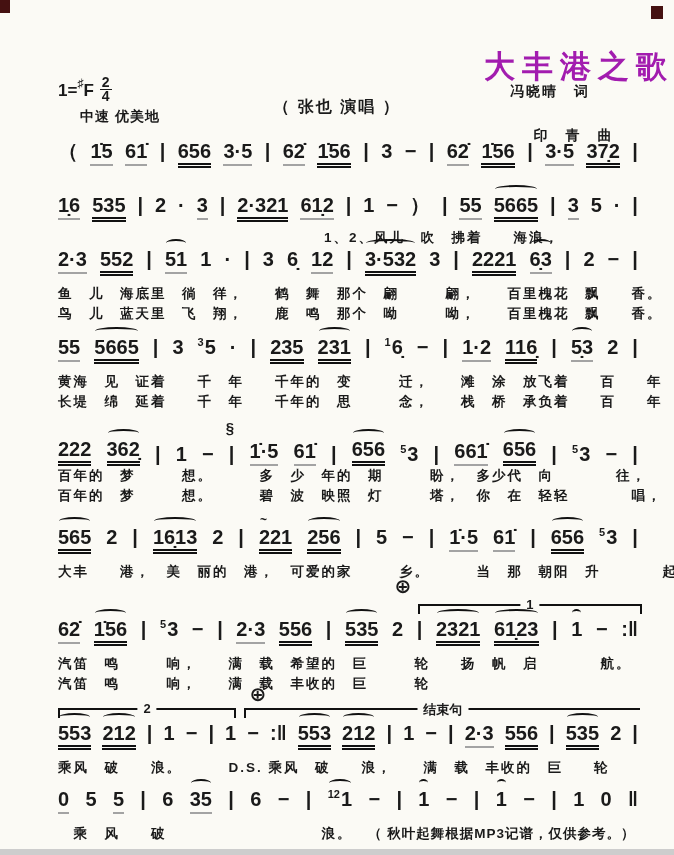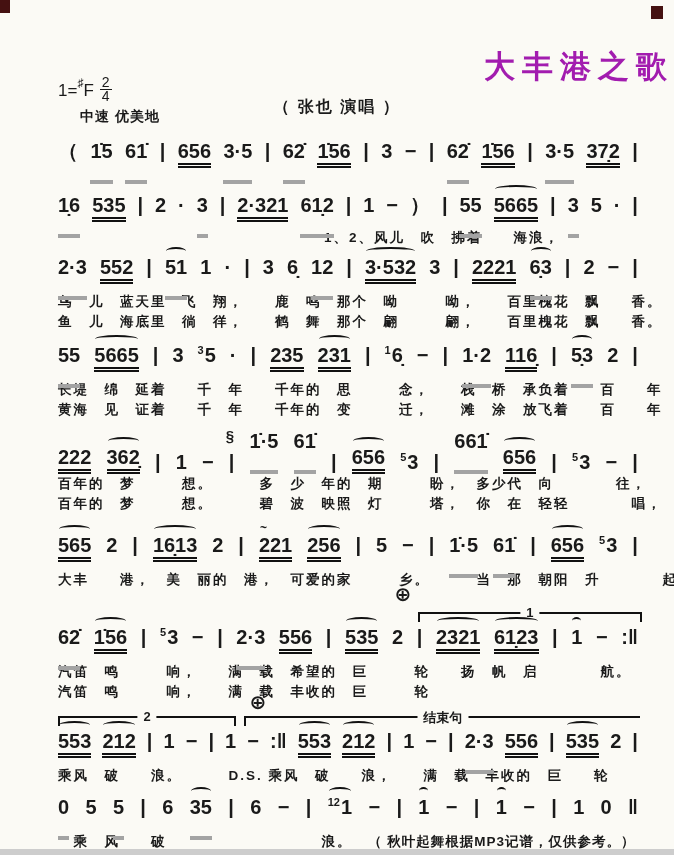--- a/index.html
+++ b/index.html
@@ -11,46 +11,46 @@
   .sq-tr{left:651px;top:6px;width:12px;height:13px;}
   .bottom-strip{position:absolute;left:0;bottom:0;width:100%;height:6px;background:#cdcdcd;}
 
   
   .title{position:absolute;top:46px;left:0;width:100%;text-align:right;
          font-size:31px;font-weight:bold;letter-spacing:7px;color:#a21caf;}
   .subtitle{position:absolute;top:97px;left:0;width:100%;text-align:center;
             font-size:16px;font-weight:bold;letter-spacing:2px;}
   .credits{position:absolute;top:80px;left:510px;font-size:14px;font-weight:bold;
            line-height:22px;letter-spacing:2px;white-space:pre;}
-  .keyblock{position:absolute;top:78px;left:58px;font-size:17px;font-weight:normal;}
+  .keyblock{position:absolute;top:78px;left:58px;font-size:17px;font-weight:bold;}
   .keyblock .acc{font-size:12px;vertical-align:top;position:relative;top:-2px;}
   .frac{display:inline-flex;flex-direction:column;text-align:center;vertical-align:middle;
         font-size:14px;line-height:13px;margin-left:6px;position:relative;top:-2px;}
   .frac .num{border-bottom:1.5px solid #1a1a1a;padding:0 2px;}
   .tempo{position:absolute;top:108px;left:40px;font-size:14px;font-weight:bold;letter-spacing:1px;margin-left:40px;}
 
   
   .score{position:absolute;top:138px;left:58px;width:580px;}
   .sys{position:relative;}
   .notes{display:flex;justify-content:space-between;align-items:baseline;
          font-weight:bold;font-size:20px;height:36px;}
   .cell{position:relative;display:inline-block;white-space:nowrap;}
   .cell .main{display:inline-block;}
-  .b1 .main{border-bottom:4px solid #a3a3a3;padding-bottom:17px;}
+  .b1 .main{border-bottom:2px solid #a3a3a3;padding-bottom:1px;}
   .b2 .main{border-bottom:5px double #111;text-align:center;}
   .bar .main{font-weight:bold;}
   .arcmark{position:absolute;top:-9px;left:1px;right:1px;height:6px;
            border-top:2px solid #111;border-radius:100% 100% 0 0;}
   .grace{font-size:11px;position:relative;top:-8px;margin-right:1px;}
   .orn{position:absolute;top:-13px;left:1px;font-size:12px;}
   .segno{position:absolute;top:-24px;left:-3px;font-size:15px;font-weight:bold;}
   .lyr{font-size:13.5px;font-weight:bold;letter-spacing:2px;white-space:pre;line-height:20px;}
 
   .sys-a{margin-bottom:18px;}
-  .sys-b{margin-bottom:8px;}
+  .sys-b{}
   .sys-b .lyr{padding-left:266px;}
   .sys-c{margin-bottom:12px;}
   .sys-d{margin-bottom:14px;}
   .sys-e{margin-bottom:20px;}
   .sys-e .notes{height:40px;align-items:flex-end;}
   .sys-f{margin-bottom:20px;}
   .sys-g{padding-top:16px;margin-bottom:12px;}
   .sys-h{padding-top:16px;margin-bottom:10px;}
   .sys-i{}
 
@@ -68,20 +68,22 @@
 </style>
 </head>
 <body>
 
 <div class="page">
   <div class="sq sq-tl"></div>
   <div class="sq sq-tr"></div>
 
   <div class="title">大丰港之歌</div>
   <div class="subtitle">（ 张也 演唱 ）</div>
+  <div class="credits"><span>冯晓晴　词</span><br>
+    <span>印　青　曲</span></div>
 
   <div class="keyblock">
     <span>1=</span><span class="acc">♯</span><span>F</span><span class="frac">
         <span class="num">2</span>
         <span class="den">4</span>
       </span>
   </div>
   <div class="tempo">中速 优美地</div>
 
   <div class="score">
@@ -153,22 +155,22 @@
           <span class="cell b2"><span class="arcmark"></span><span class="main">3·532</span></span>
           <span class="cell"><span class="main">3</span></span>
           <span class="cell bar"><span class="main">|</span></span>
           <span class="cell b2"><span class="main">2221</span></span>
           <span class="cell b1"><span class="arcmark"></span><span class="main">6̣3</span></span>
           <span class="cell bar"><span class="main">|</span></span>
           <span class="cell"><span class="main">2</span></span>
           <span class="cell"><span class="main">−</span></span>
           <span class="cell bar"><span class="main">|</span></span>
         </div>
+      <div class="lyr">鱼　儿　海底里　徜　徉，　　鹤　舞　那个　翩　　　翩，　　百里槐花　飘　　香。</div>
       <div class="lyr">鸟　儿　蓝天里　飞　翔，　　鹿　鸣　那个　呦　　　呦，　　百里槐花　飘　　香。</div>
-      <div class="lyr">鱼　儿　海底里　徜　徉，　　鹤　舞　那个　翩　　　翩，　　百里槐花　飘　　香。</div>
     </section>
 
     <section class="sys sys-d">
       <div class="notes">
           <span class="cell b1"><span class="main">55</span></span>
           <span class="cell b2"><span class="arcmark"></span><span class="main">5665</span></span>
           <span class="cell bar"><span class="main">|</span></span>
           <span class="cell"><span class="main">3</span></span>
           <span class="cell"><span class="grace">3</span><span class="main">5</span></span>
           <span class="cell"><span class="main">·</span></span>
@@ -179,22 +181,22 @@
           <span class="cell"><span class="grace">1</span><span class="main">6̣</span></span>
           <span class="cell"><span class="main">−</span></span>
           <span class="cell bar"><span class="main">|</span></span>
           <span class="cell b1"><span class="main">1·2</span></span>
           <span class="cell b2"><span class="main">116̣</span></span>
           <span class="cell bar"><span class="main">|</span></span>
           <span class="cell b1"><span class="arcmark"></span><span class="main">5̣3</span></span>
           <span class="cell"><span class="main">2</span></span>
           <span class="cell bar"><span class="main">|</span></span>
         </div>
+      <div class="lyr">黄海　见　证着　　千　年　　千年的　变　　　迁，　　滩　涂　放飞着　　百　　年</div>
       <div class="lyr">长堤　绵　延着　　千　年　　千年的　思　　　念，　　栈　桥　承负着　　百　　年</div>
-      <div class="lyr">黄海　见　证着　　千　年　　千年的　变　　　迁，　　滩　涂　放飞着　　百　　年</div>
     </section>
 
     <section class="sys sys-e">
       <div class="notes">
           <span class="cell b2"><span class="main">222</span></span>
           <span class="cell b2"><span class="arcmark"></span><span class="main">362̣</span></span>
           <span class="cell bar"><span class="main">|</span></span>
           <span class="cell"><span class="main">1</span></span>
           <span class="cell"><span class="main">−</span></span>
           <span class="cell bar"><span class="main">|</span><span class="segno">§</span></span>

